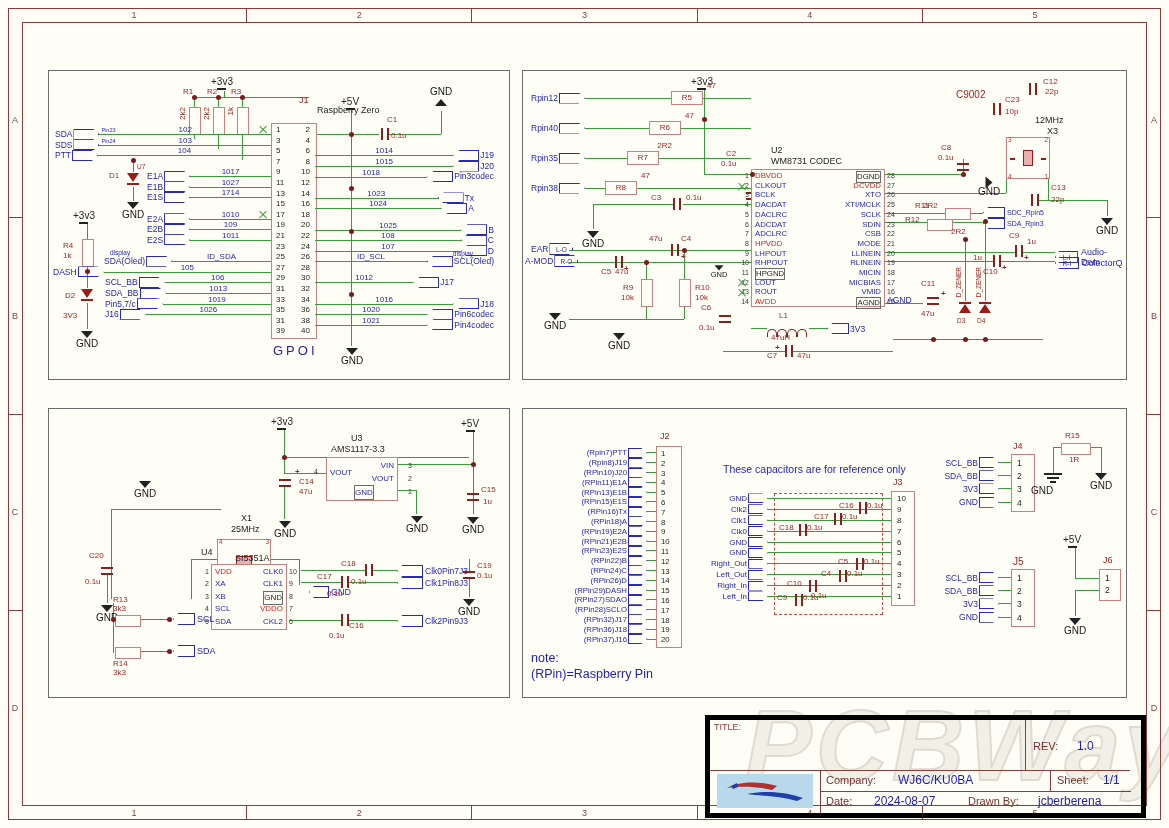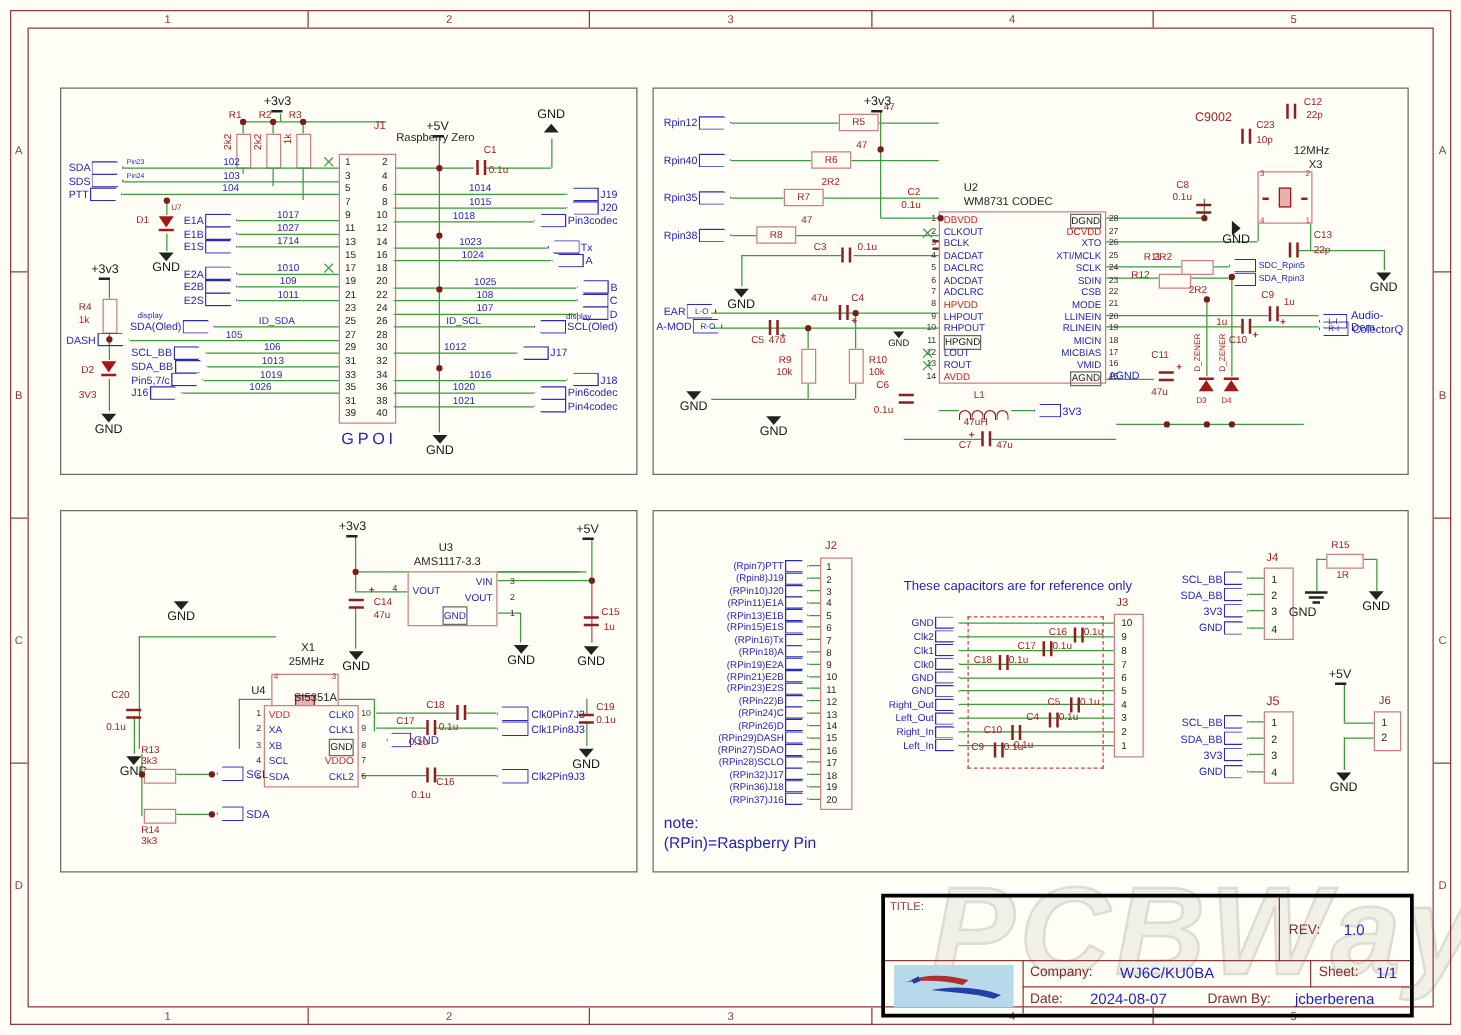--- a/index.html
+++ b/index.html
@@ -108,21 +108,21 @@
   
   .xtal{position:absolute;border:1.3px solid #c98080;background:#fffef6;z-index:2;}
   .xtal .xg{position:absolute;left:50%;top:50%;transform:translate(-50%,-50%);width:8px;height:14px;border:1.5px solid #a01818;background:#e8b0b0;}
   .xtal .xl,.xtal .xr{position:absolute;top:50%;width:5px;height:1.5px;background:#a01818;}
   .xtal .xl{left:3px;} .xtal .xr{right:3px;}
   .xtal .pnum{position:absolute;font-size:6.5px;color:#b33;}
   .vert{writing-mode:vertical-rl;transform:rotate(180deg);}
   .bump{display:inline-block;width:8px;height:7px;border:1.4px solid #8b1f1f;border-bottom:none;border-radius:8px 8px 0 0;}
   .dashbox{position:absolute;border:1.2px dashed #cc4444;z-index:1;}
   
-  .tbx{position:absolute;border:3px solid #000000;z-index:2;}
+  .tbx{position:absolute;border:5px solid #000000;z-index:2;padding-left:11px;}
   .tlbl{position:absolute;color:#8e3b3b;font-size:9px;}
   .tlbl2{position:absolute;color:#7a3030;font-size:11px;}
   .tval{position:absolute;color:#1f1fb4;font-size:12px;}
   .watermark{position:absolute;font-size:100px;font-weight:bold;font-style:italic;color:#f1f0e6;-webkit-text-stroke:2px #dedcd2;z-index:0;letter-spacing:4px;}
   .caption{position:absolute;color:#1f1fb4;font-size:13px;letter-spacing:3px;z-index:2;}
   .note{position:absolute;color:#1f1fb4;font-size:12.5px;z-index:2;}
   .small{font-size:6.5px;}
 </style>
 </head>
 <body>

